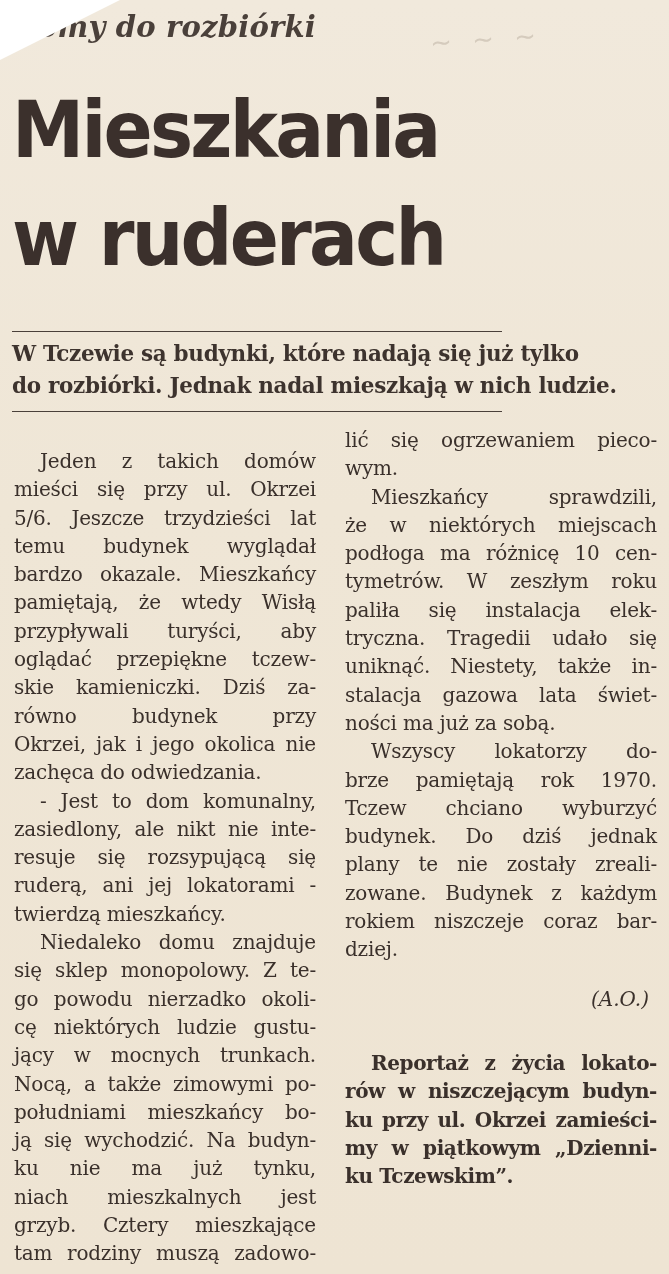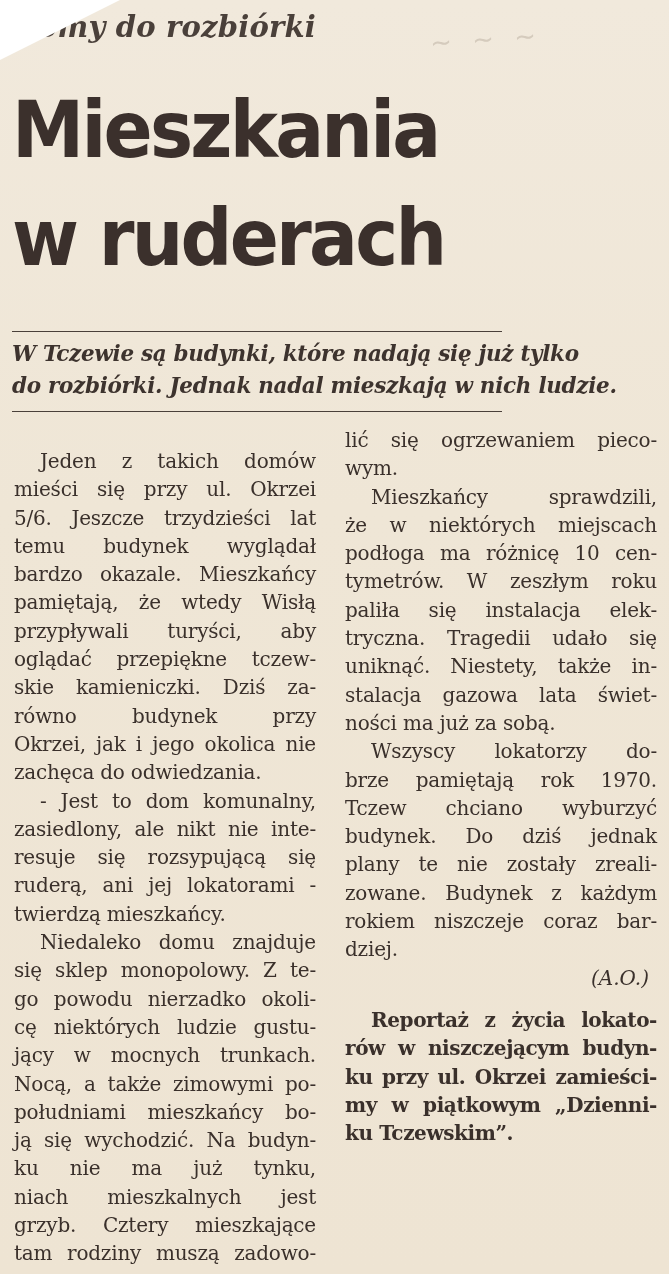--- a/index.html
+++ b/index.html
@@ -63,21 +63,20 @@
       border-top: 1.5px solid #4a403a;
     }
     .rule.top { top: 331px; }
     .rule.bottom { top: 411px; }
     .lead {
       position: absolute;
       left: 12px;
       top: 338px;
       width: 650px;
       font-family: "DejaVu Serif", serif;
-      font-style: italic;
       font-weight: bold;
       font-size: 21.5px;
       line-height: 32px;
       color: #3d332e;
       letter-spacing: -0.3px;
     }
     .lead span { display: block; white-space: nowrap; }
     .col {
       position: absolute;
       top: 426px;
@@ -97,25 +96,25 @@
       letter-spacing: -0.2px;
     }
     .line.last { text-align-last: left; }
     .line.indent { padding-left: 26px; }
     .signature {
       display: block;
       text-align: right;
       font-style: italic;
       height: 28.3px;
       padding-right: 8px;
-      margin-top: 0;
+      margin-top: 21px;
     }
     .promo {
       display: block;
-      margin-top: 14px;
+      margin-top: 36px;
       font-weight: bold;
     }
     .promo .line { letter-spacing: -0.4px; }
     .watermark {
       position: absolute;
       left: 433px;
       top: 1220px;
       font-family: "DejaVu Sans", sans-serif;
       font-size: 26px;
       color: #2a2a2a;

